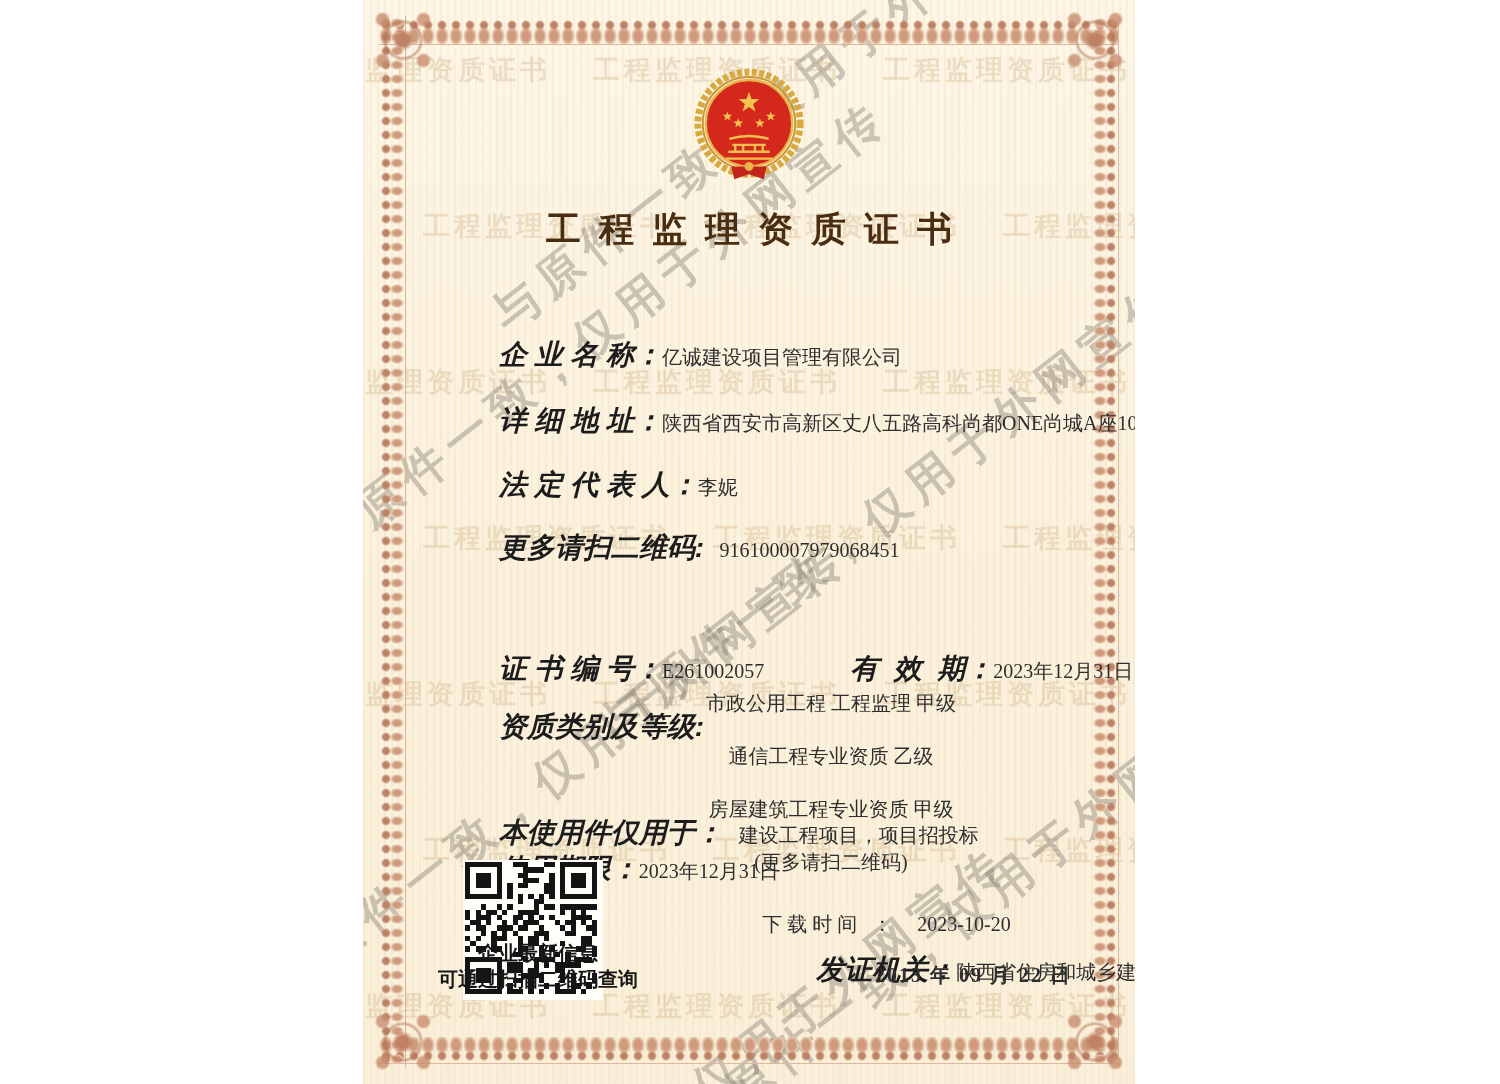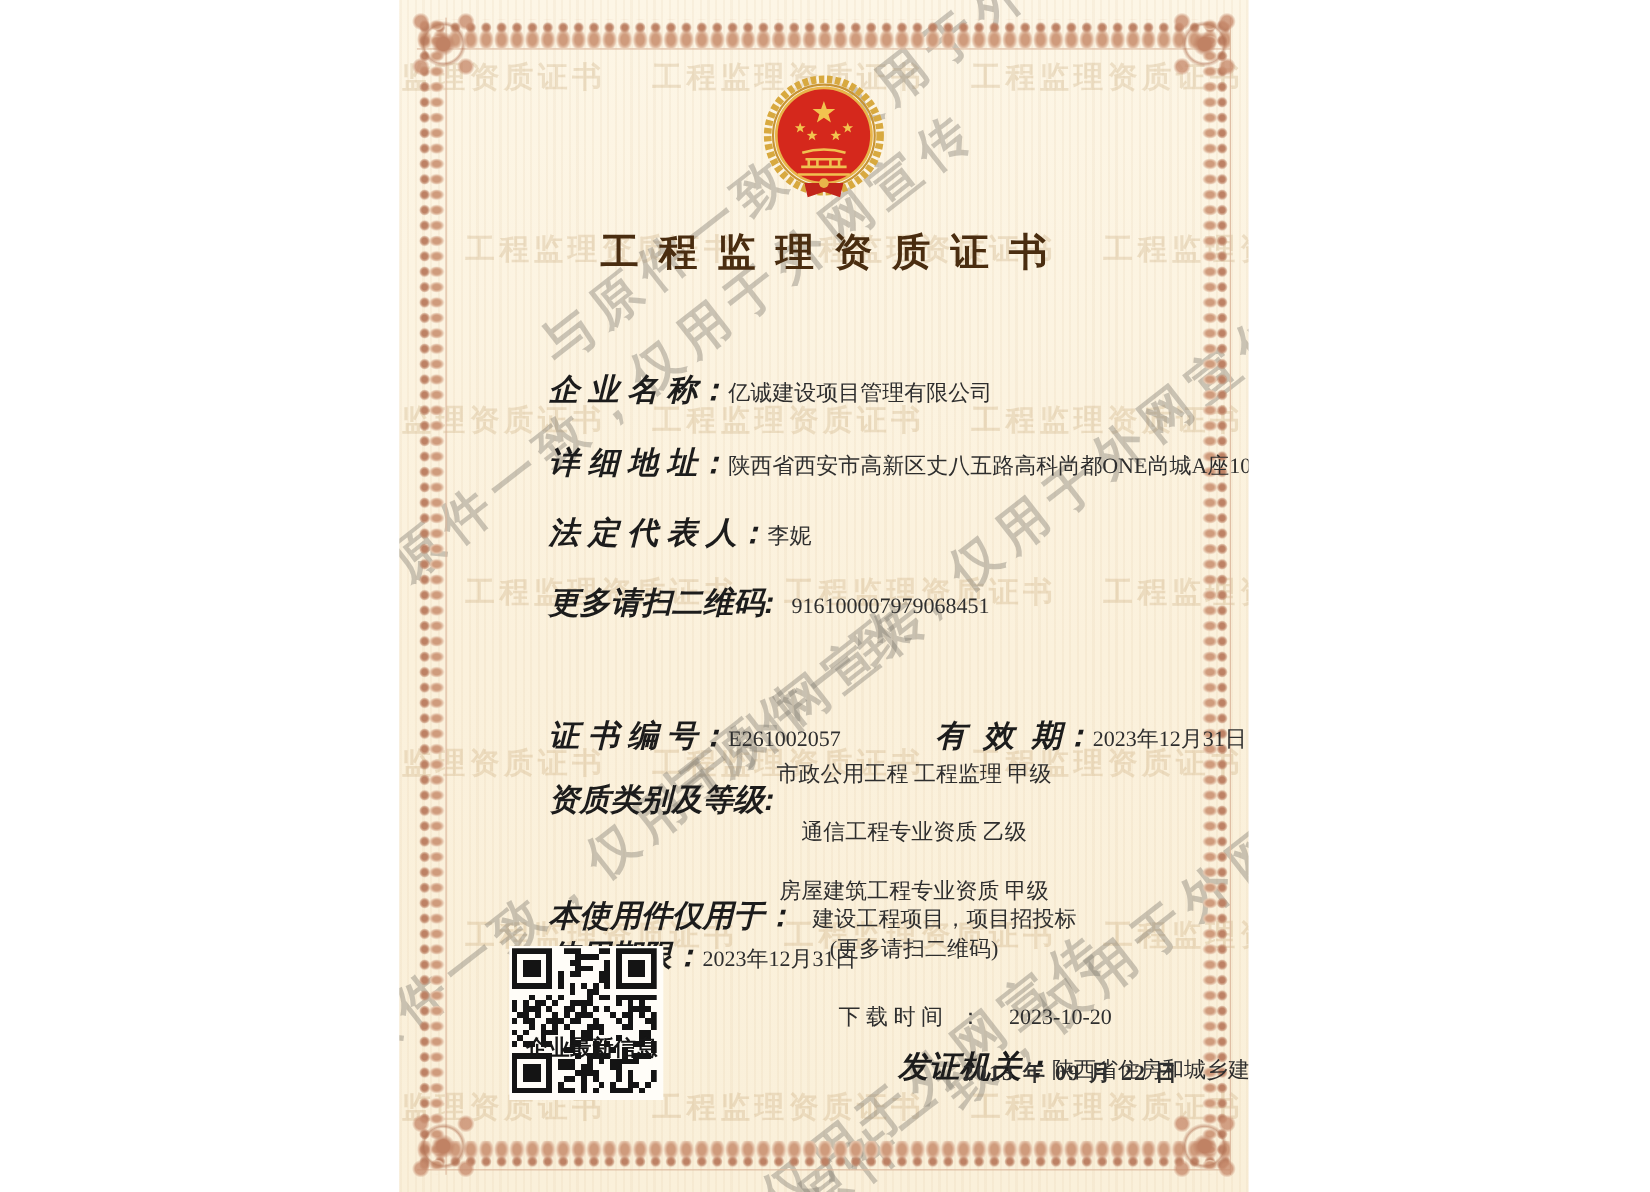--- a/index.html
+++ b/index.html
@@ -477,20 +477,21 @@
           <rect x="14" y="24" width="1" height="1" fill="#141414"></rect>
           <rect x="17" y="24" width="1" height="1" fill="#141414"></rect>
           <rect x="18" y="24" width="1" height="1" fill="#141414"></rect>
           <rect x="19" y="24" width="1" height="1" fill="#141414"></rect>
           <rect x="20" y="24" width="1" height="1" fill="#141414"></rect>
           <rect x="22" y="24" width="1" height="1" fill="#141414"></rect>
         </svg>
     </div>
     <div id="qr-caption">
       <div>企业最新信息</div>
+      <div>可通过扫描二维码查询</div>
     </div>
 
     <div class="small-note" style="left:366px;top:888px;white-space:pre">
       <span class="val" style="letter-spacing:5px">下载时间 ：  </span><span class="val">2023-10-20</span>
     </div>
 
     <div class="small-note" style="left:420px;top:928px;white-space:pre">
       <span class="lbl">发证机关：</span><span class="val">陕西省住房和城乡建设厅</span>
     </div>
     <div class="small-note" style="left:512px;top:962px">

